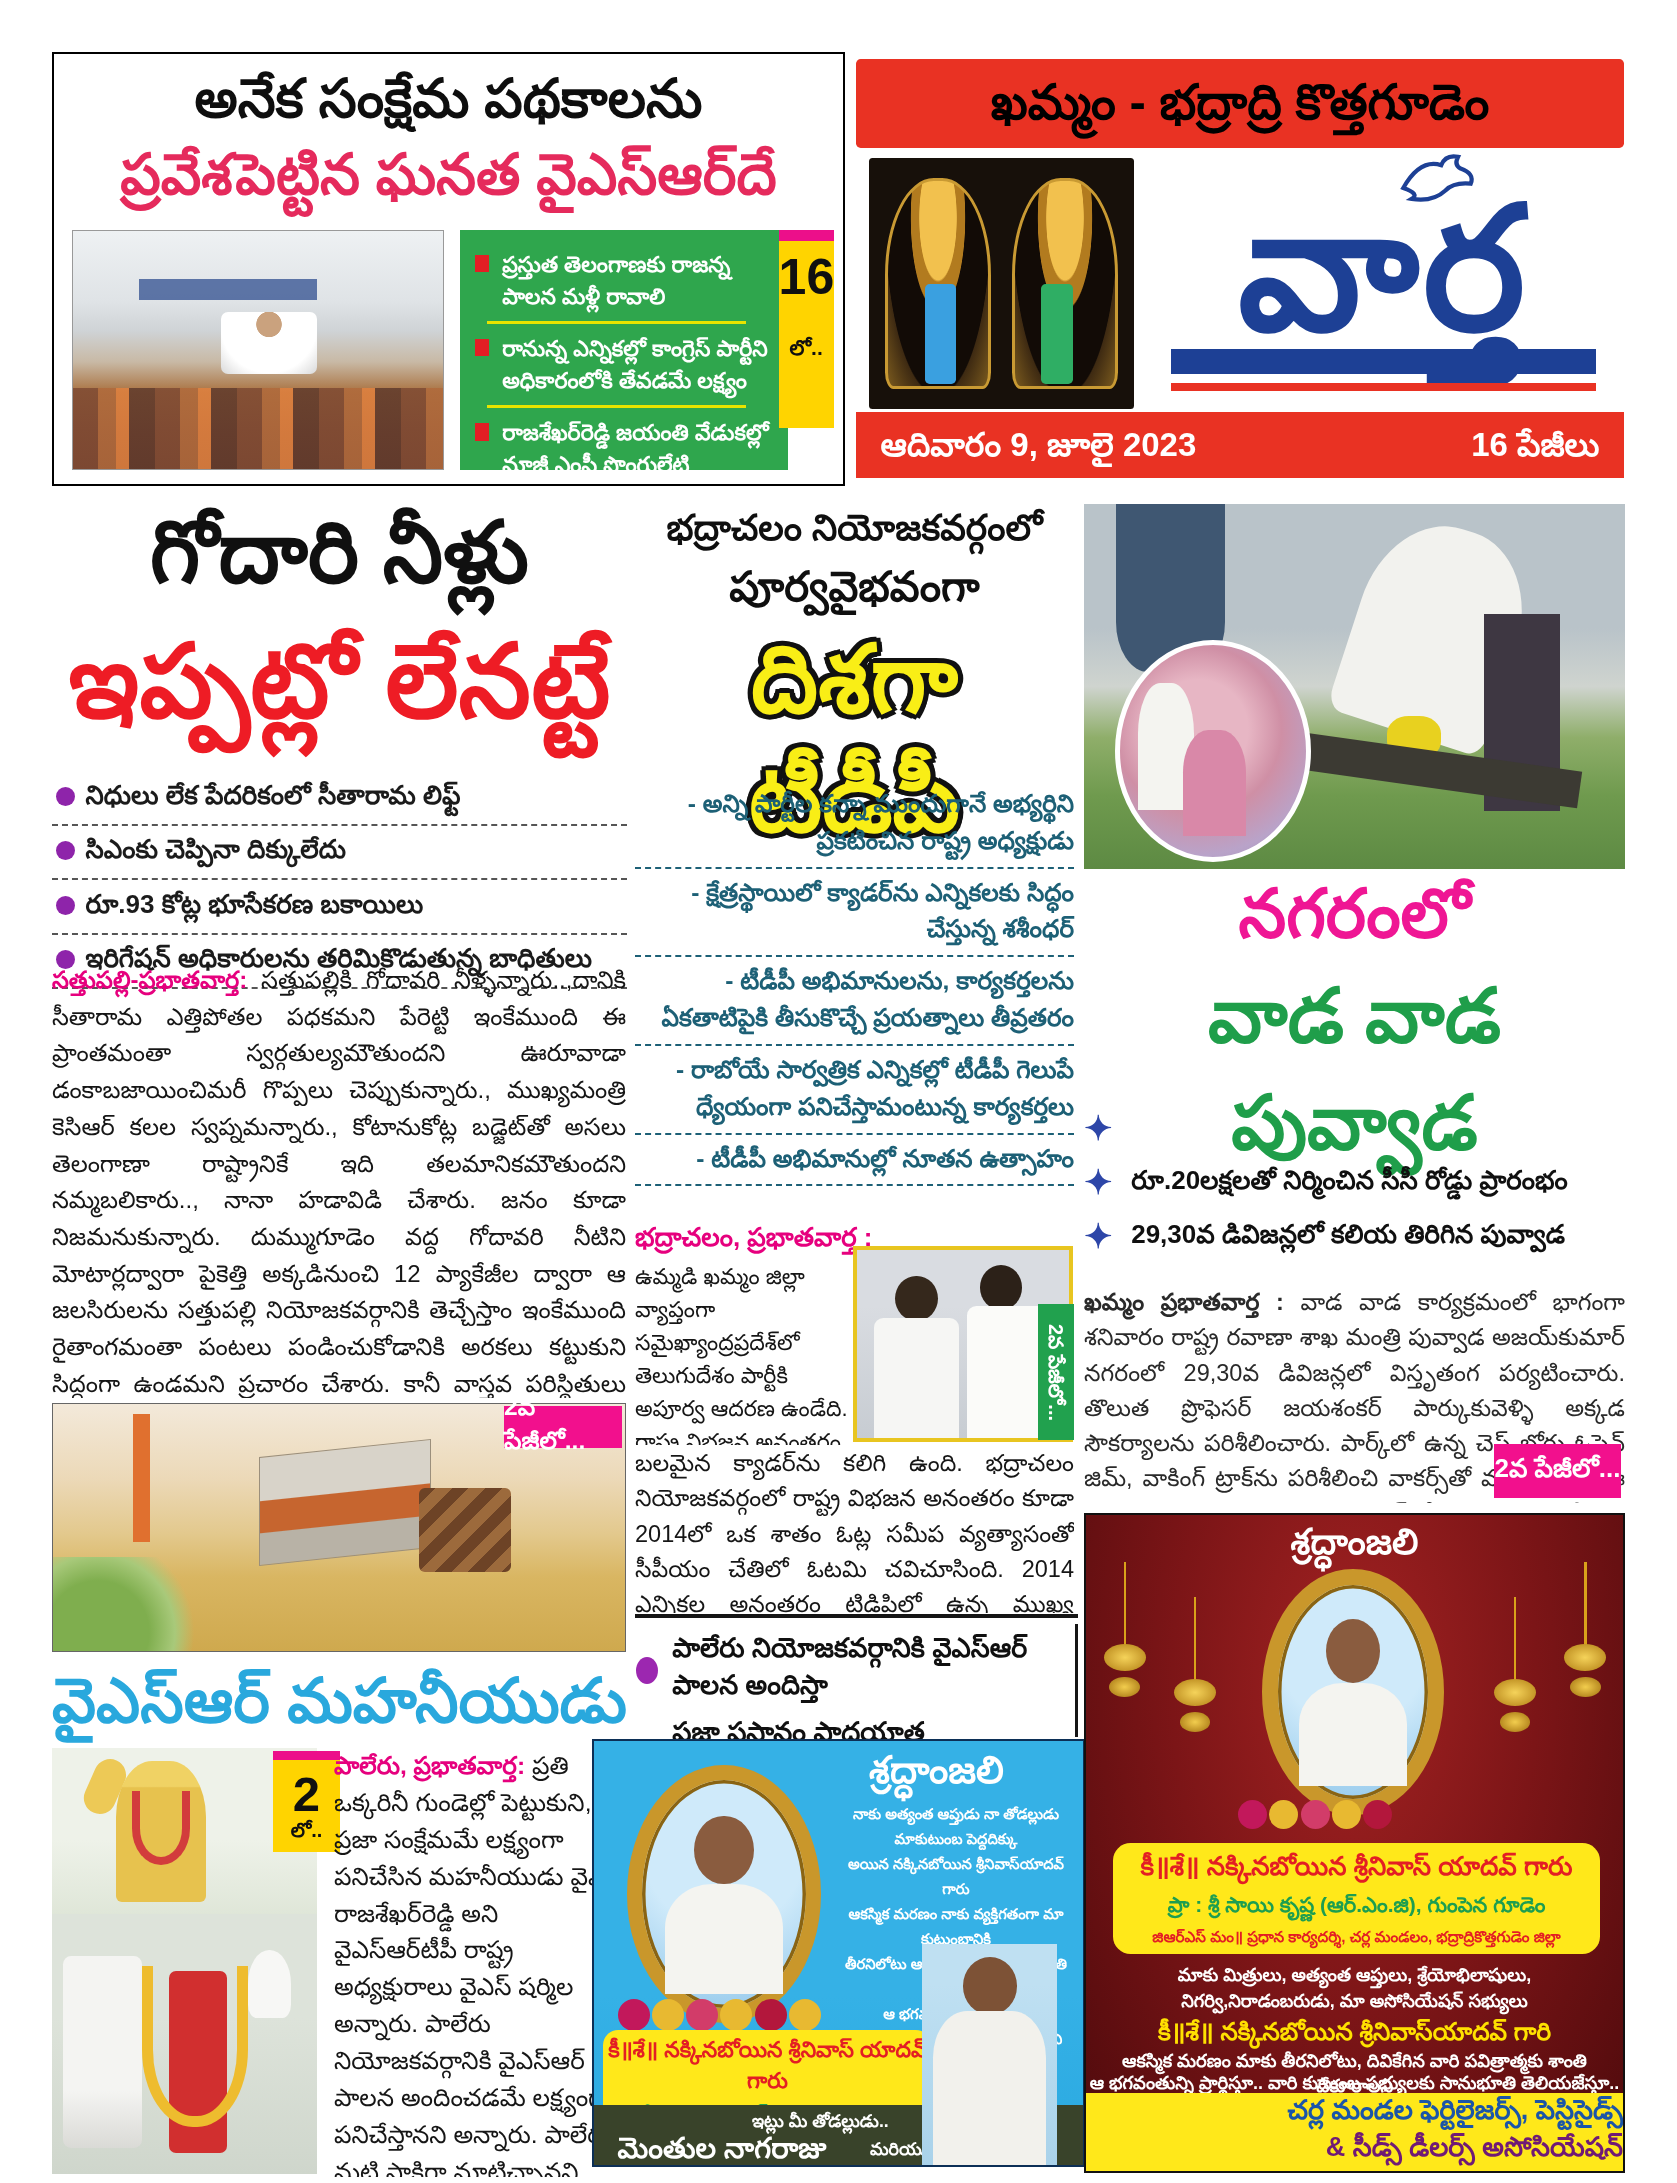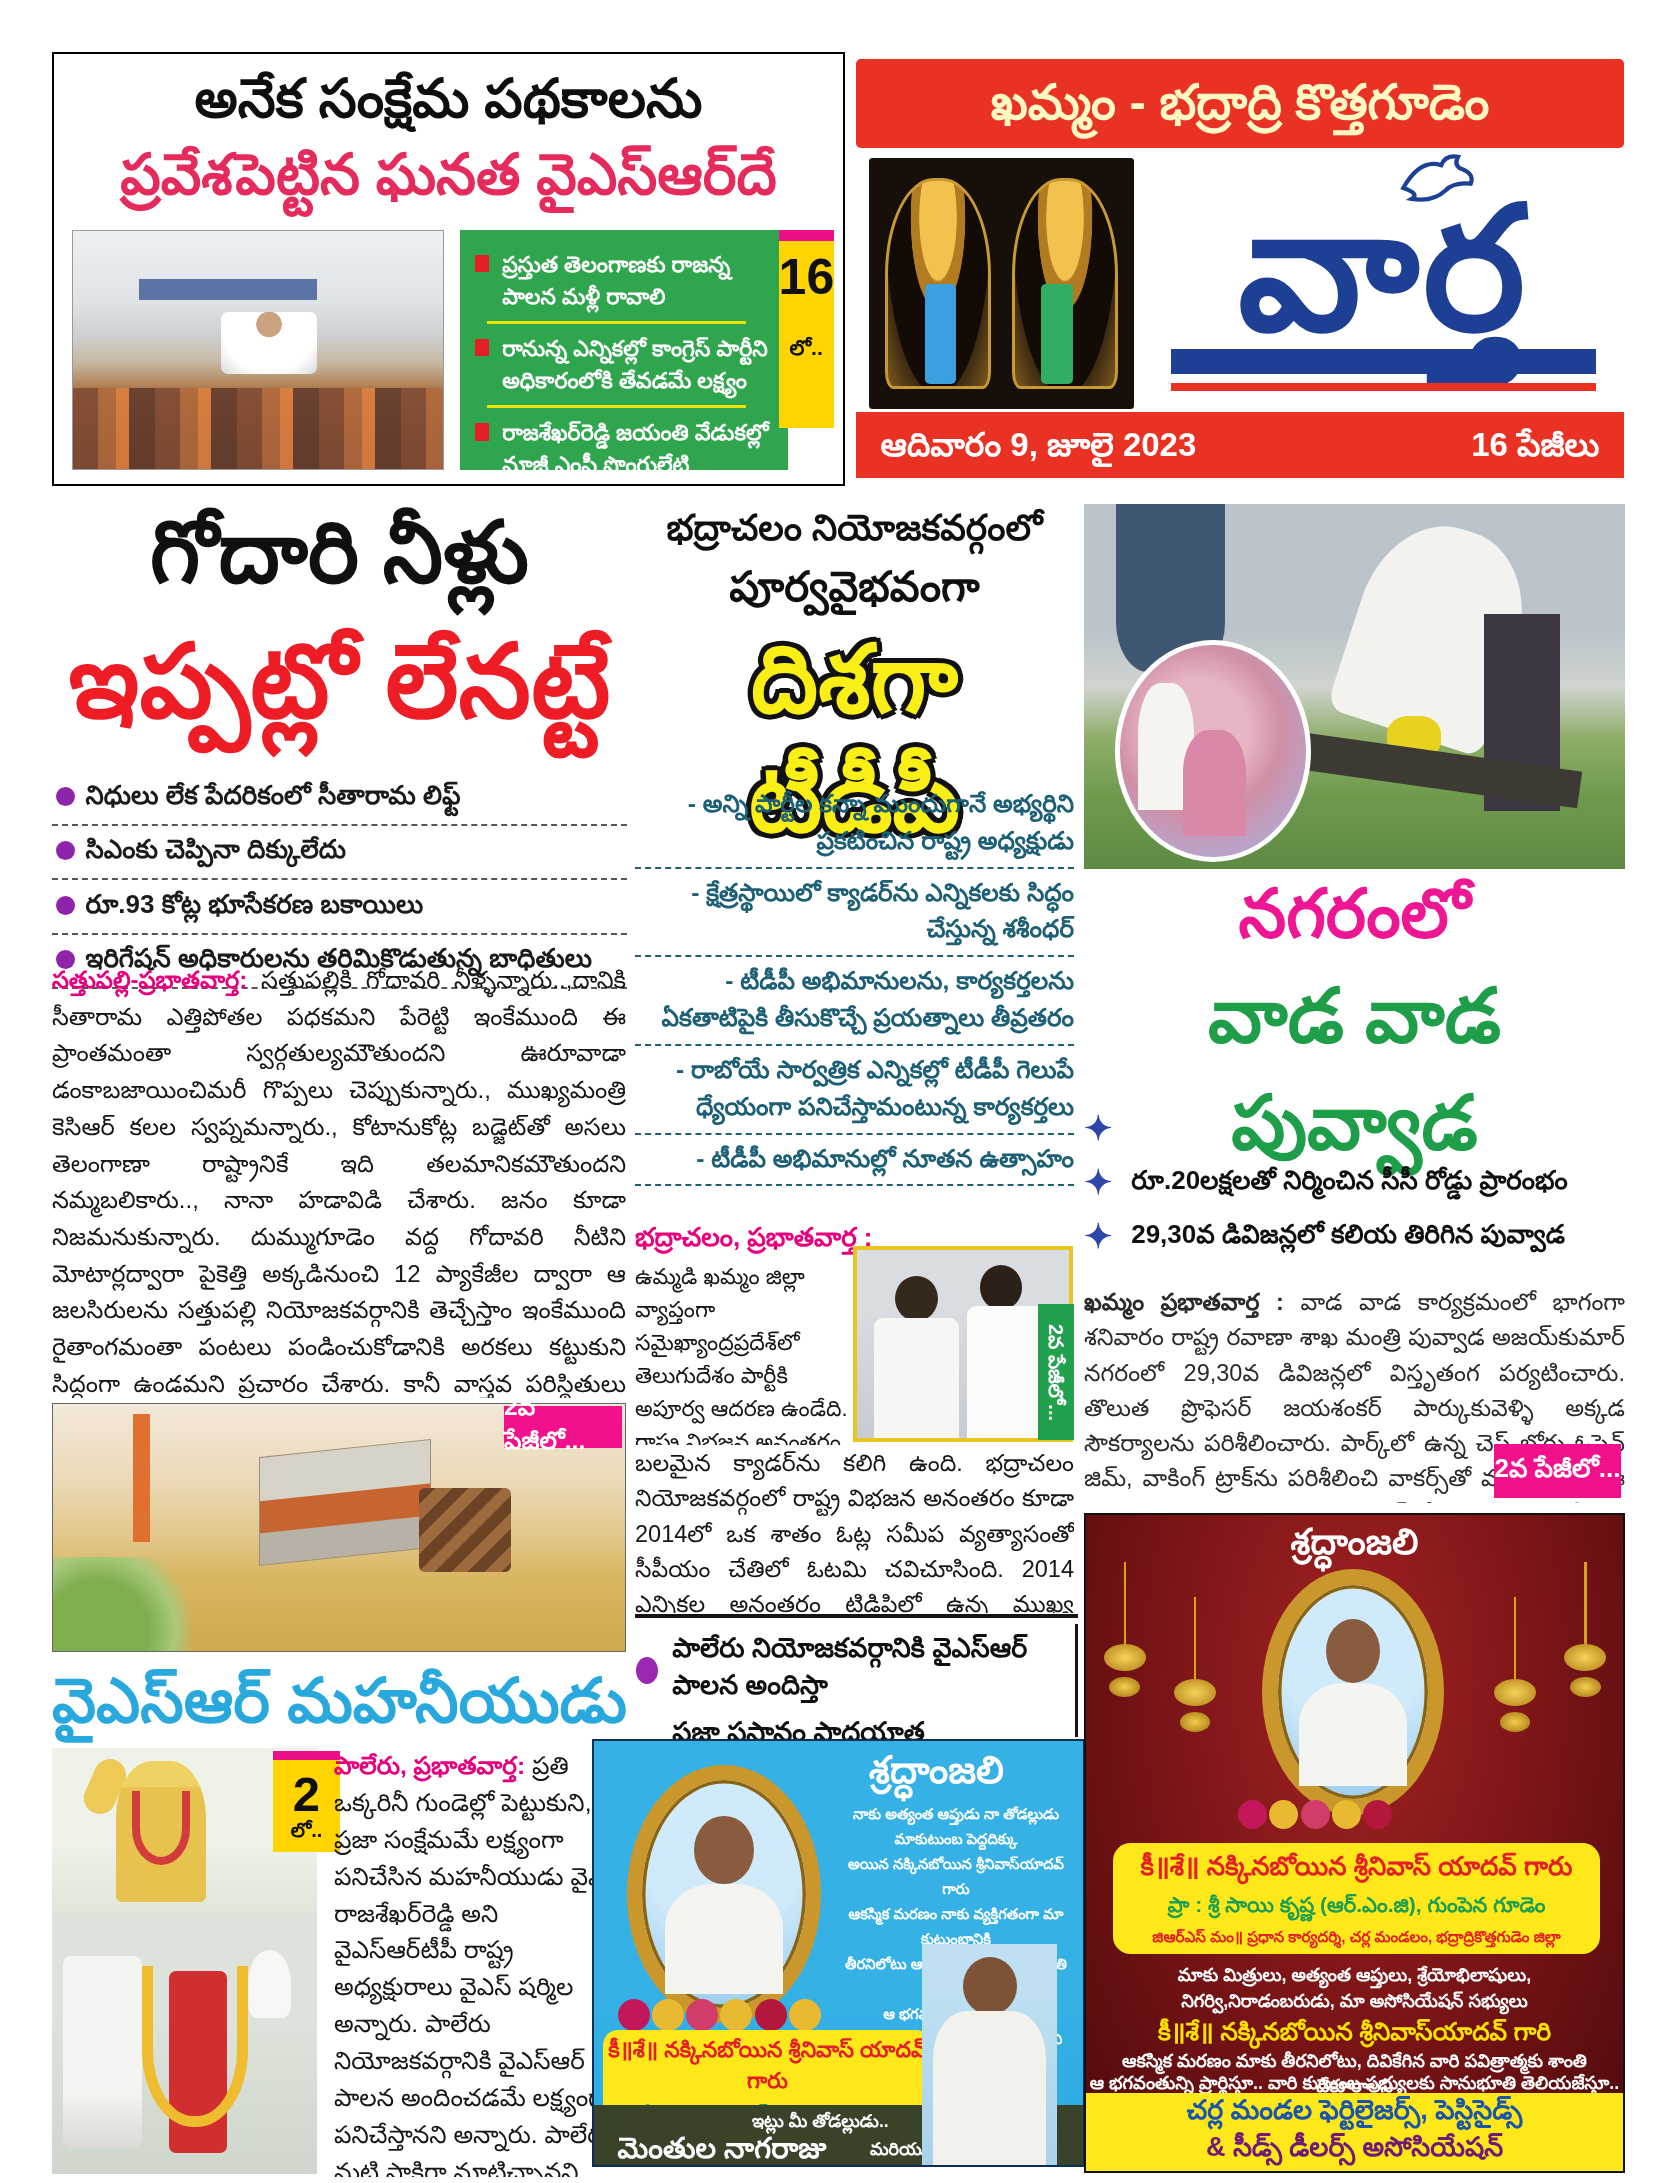--- a/index.html
+++ b/index.html
@@ -25,21 +25,21 @@
   .a-point .sq { flex:0 0 14px; width:14px; height:17.6px; background:#e31e24; margin-top:5.9px; }
   .a-sep { height:2.9px; background:#e8e400; width:86%; margin:4.7px 0 5.9px 4%; }
   .a-badge { right:9.4px; top:176px; width:55px; height:198px; background:#ffd400; }
   .a-badge::before { content:""; position:absolute; left:0; top:0; width:100%; height:10.6px; background:#ec0f8a; }
   .a-badge .n16 { position:absolute; left:0; top:17.6px; width:100%; text-align:center; font-size:50px; font-weight:800; color:#101010; }
   .a-badge .lo { position:absolute; left:0; top:106px; width:100%; text-align:center; font-size:21px; font-weight:800; color:#101010; }
 
   
   .mast { left:856px; top:52px; width:768px; height:434px; }
   .m-redtop { left:0; top:7px; width:100%; height:89px; background:#e93223; border-radius:4.7px; }
-  .m-redtop span { display:block; margin-top:15.2px; font-size:49px; font-weight:800; color:#fef9c3; text-align:center; }
+  .m-redtop span { display:block; margin-top:15.2px; font-size:49px; font-weight:800; color:#000000; text-align:center; }
   .m-deity { left:13px; top:106px; width:265px; height:251px; background:#17100a; border-radius:3.5px; overflow:hidden; }
   .m-deity .arch1,.m-deity .arch2 { position:absolute; top:8%; width:40%; height:84%;
       background:radial-gradient(ellipse at 50% 18%, #f2c14e 0 26%, #b27b1f 27% 38%, #120b06 39% 74%, #3e2a12 75%, #7a5a1e 100%);
       border:3.5px solid #c99a33; border-radius:46% 46% 8% 8%; }
   .m-deity .arch1 { left:6%; } .m-deity .arch2 { right:6%; }
   .m-deity .idol { position:absolute; bottom:10%; width:12%; height:40%; background:#27b3a0; border-radius:4.7px; }
   .m-deity .i1 { left:21%; background:#3aa0e0; } .m-deity .i2 { right:23%; background:#2fae64; }
   .m-logo { left:296px; top:109px; width:463px; height:252px; }
   .m-title { position:absolute; left:0; top:17.6px; width:100%; text-align:center; font-size:173px; font-weight:800; color:#1d4095; line-height:1.05; letter-spacing:3.5px; }
   .m-dove { position:absolute; left:52%; top:-10.6px; width:88px; height:59px; }
@@ -160,21 +160,21 @@
   .fad-frame .head { position:absolute; left:32%; top:16%; width:36%; height:30%; border-radius:50%; background:#8a5c3f; }
   .fad-frame .shirt { position:absolute; left:14%; top:46%; width:72%; height:48%; border-radius:40% 40% 0 0; background:#f4f4f0; }
   .fad-flowers { position:absolute; left:152px; top:285px; width:235px; height:35px; }
   .fad-flowers i { display:inline-block; width:29px; height:29px; border-radius:50%; margin-right:2.3px; }
   .fad-namebox { position:absolute; left:27px; top:328px; width:487px; height:111px; background:#ffe81a; border-radius:17.6px; text-align:center; padding-top:8.2px; }
   .fad-namebox .nb1 { font-size:26px; }
   .fad-namebox .nb2 { font-size:21px; margin-top:4.7px; }
   .fad-namebox .nb3 { font-size:15.2px; margin-top:5.9px; }
   .fad-c { position:absolute; left:0; width:100%; text-align:center; color:#fff; font-size:18px; font-weight:600; }
   .fad-name2 { position:absolute; left:0; width:100%; text-align:center; color:#ffe100; font-size:24.6px; font-weight:800; }
-  .fad-yellowband { position:absolute; left:0; top:578px; width:100%; height:80px; background:#ffe81a; text-align:center; }
+  .fad-yellowband { position:absolute; left:0; top:578px; width:100%; height:80px; background:#ffe81a; text-align:right; }
   .fad-yellowband .b1 { font-size:27px; font-weight:800; color:#1b55a8; margin-top:2.3px; }
   .fad-yellowband .b2 { font-size:27px; font-weight:800; color:#701a75; }
   .fad-yellowband .b3 { font-size:16.4px; font-weight:700; color:#e31e24; }
 </style>
 </head>
 <body>
 
 <div id="paper">
 
   <div class="abs boxA hid">

